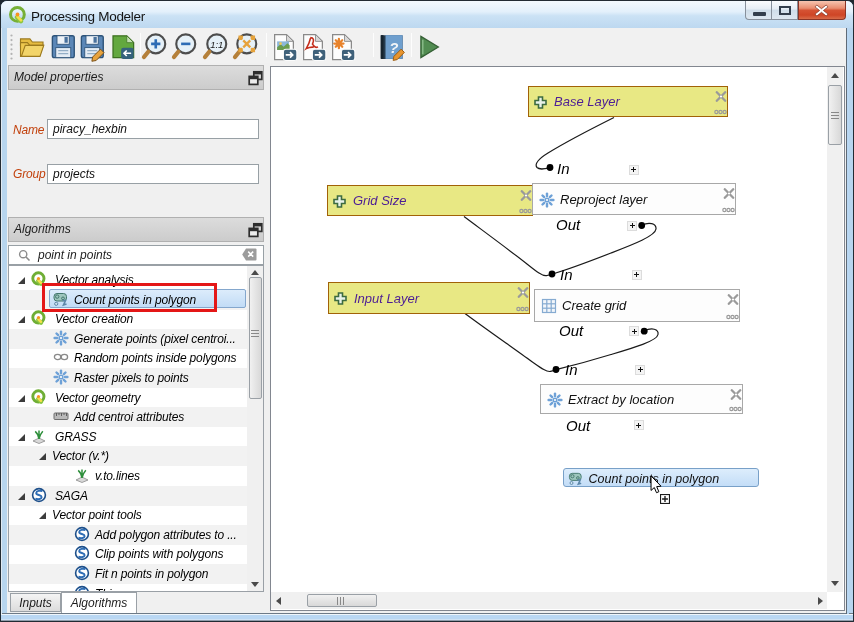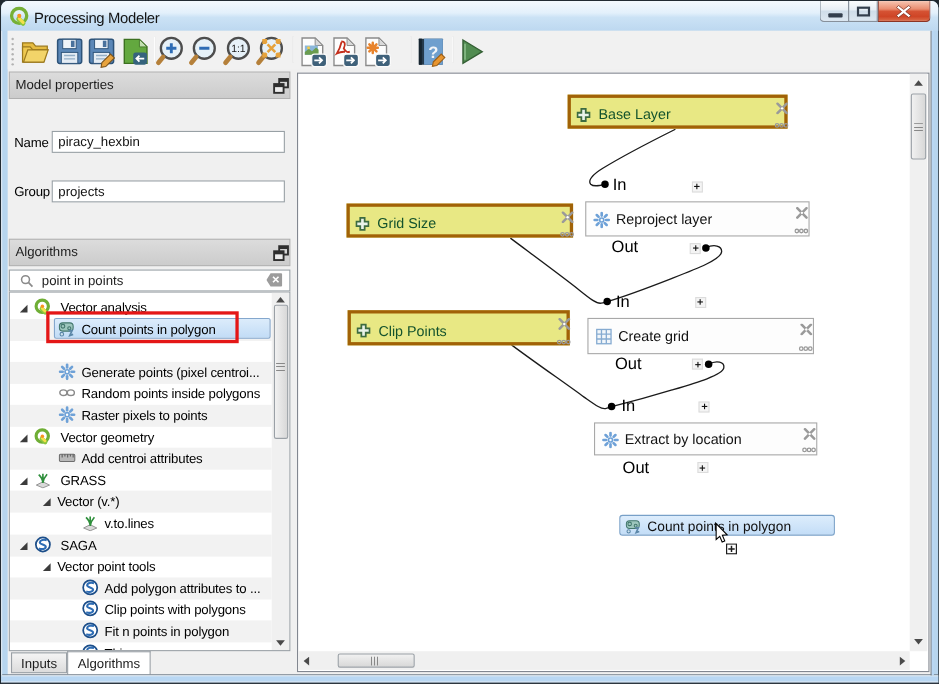--- a/index.html
+++ b/index.html
@@ -1,46 +1,46 @@
 <!DOCTYPE html>
 <html><head><meta charset="utf-8">
 <style>
 *{margin:0;padding:0;box-sizing:border-box;}
 html,body{width:854px;height:622px;overflow:hidden;}
 body{font-family:"Liberation Sans",sans-serif;position:relative;background:#1f2830;}
 .abs{position:absolute;}
 #frame{position:absolute;left:0;top:0;width:854px;height:622px;background:#b7d5ee;border:1px solid #222b33;border-radius:7px 7px 0 0;}
 #titlebar{position:absolute;left:1px;top:1px;width:852px;height:27px;border-radius:6px 6px 0 0;background:linear-gradient(#f3f9fe 0%,#e3f0fb 40%,#cbe2f5 55%,#bdd8f0 100%);}
 #titletext{position:absolute;left:30px;top:8px;font-size:13.5px;letter-spacing:-0.3px;color:#141414;}
-#client{position:absolute;left:7px;top:28px;width:841px;height:586px;background:#f0f0f0;}
+#client{position:absolute;left:7px;top:28px;width:841px;height:586px;background:#f0f0f0;font-style:italic;}
 
 #toolbar{position:absolute;left:0;top:0;width:841px;height:35px;background:#f1f1f1;}
 .tsep{position:absolute;top:5px;width:1px;height:24px;background:#c6c6c6;border-right:1px solid #fdfdfd;}
 
 .dockhead{position:absolute;left:1px;width:256px;height:25px;background:linear-gradient(#dcdcdc,#cccccc);border:1px solid #b0b0b0;}
 .dockhead span{position:absolute;left:5px;top:4px;font-size:12px;color:#1c1c1c;}
-.lbl{position:absolute;font-size:12px;letter-spacing:-0.2px;color:#000000;}
+.lbl{position:absolute;font-size:12px;letter-spacing:-0.2px;color:#c2410c;}
 .inp{position:absolute;background:#fff;border:1px solid #98a0a5;font-size:12px;color:#111;padding:2px 0 0 5px;}
 
 #tree{position:absolute;left:1px;top:237px;width:256px;height:327px;background:#fff;border:1px solid #9aa0a6;overflow:hidden;}
 .trow{position:absolute;left:0;width:238px;height:20px;}
 .stripe{background:#f2f2f2;}
 .tlabel{position:absolute;top:3px;font-size:12px;letter-spacing:-0.15px;color:#000000;white-space:nowrap;}
 .tri{position:absolute;top:6px;width:9px;height:9px;}
 .ticon{position:absolute;top:1px;width:16px;height:16px;}
 
 .sbtrack{position:absolute;background:#f0f0f0;}
 .sbthumb{position:absolute;background:linear-gradient(90deg,#f1f1f1,#d8d8d8);border:1px solid #9aa0a6;border-radius:2px;}
 .sbthumbH{position:absolute;background:linear-gradient(#f1f1f1,#d8d8d8);border:1px solid #9aa0a6;border-radius:2px;}
 .grip{position:absolute;}
 
 .tab{position:absolute;font-size:12px;color:#1c1c1c;text-align:center;}
 
 #canvas{position:absolute;left:263px;top:38px;width:575px;height:545px;border:1px solid #828790;background:#fff;}
-.mbox{position:absolute;height:31px;border:3px solid #a16207;background:#e8e884;font-size:13px;color:#14532d;}
+.mbox{position:absolute;height:31px;border:1px solid #a16207;background:#e8e884;font-size:13px;color:#4c1d95;margin-left:12px;}
 .wbox{position:absolute;border:1px solid #a8a8a8;background:#fdfdfd;font-size:13px;color:#111;}
 .btext{position:absolute;top:8px;white-space:nowrap;}
 .iolbl{position:absolute;font-size:15px;color:#000;white-space:nowrap;}
 .plus{position:absolute;width:10px;height:10px;background:#f4f4f4;border:1px solid #dcdcdc;}
 .plus:before{content:"";position:absolute;left:1.8px;top:3.6px;width:5px;height:1.3px;background:#111;}
 .plus:after{content:"";position:absolute;left:3.6px;top:1.8px;width:1.3px;height:5px;background:#111;}
 </style></head>
 <body>
 <div id="frame"></div>
 <div id="titlebar">
@@ -221,20 +221,32 @@
         <div class="abs" style="left:40px;top:-0.5px;width:197px;height:19px;background:linear-gradient(#dcecfb,#c2dcf6);border:1px solid #84a7cd;border-radius:2px;"></div>
         <svg class="ticon" style="left:44px" width="16" height="16" viewBox="0 0 16 16">
           <rect x="1" y="2.5" width="12.5" height="7.5" rx="3" fill="#9dc6bd" stroke="#43776d" stroke-width="1"></rect>
           <circle cx="4.2" cy="5.6" r="1.7" fill="none" stroke="#43776d"></circle>
           <circle cx="10" cy="7.4" r="1.4" fill="none" stroke="#43776d"></circle>
           <circle cx="3.2" cy="12.8" r="1.6" fill="#cfe3ef" stroke="#5c87a8"></circle>
           <path d="M9.5,9.5 l3,0 l-2,4.5 l3,-1" fill="none" stroke="#5c87a8" stroke-width="1.6"></path>
         </svg>
         <span class="tlabel" style="left:65px">Count points in polygon</span>
       </div>
+<div class="trow" style="top:43.2px">
+        <svg class="tri" style="left:8px" width="9" height="9" viewBox="0 0 9 9">
+          <polygon points="8,1 8,8 1,8" fill="#3c3c3c"></polygon>
+        </svg>
+        <svg class="ticon" style="left:22px" width="16" height="16" viewBox="0 0 16 16">
+          <circle cx="7.4" cy="7.4" r="5.6" fill="none" stroke="#6fae35" stroke-width="2.9"></circle>
+          <rect x="7" y="7" width="8.4" height="4" rx="2" transform="rotate(45 7 7)" fill="#8cc63f"></rect>
+          <rect x="7.5" y="7.5" width="6" height="2.6" rx="1.3" transform="rotate(45 7.5 7.5)" fill="#f4e04b"></rect>
+          <circle cx="7.5" cy="7.5" r="1.6" fill="#f79421"></circle>
+        </svg>
+        <span class="tlabel" style="left:46px">Vector creation</span>
+      </div>
 <div class="trow stripe" style="top:62.8px">
         <svg class="ticon" style="left:44px" width="16" height="16" viewBox="0 0 16 16">
           <g fill="#6ea1d7">
             <circle cx="8" cy="8" r="2.6"></circle>
             <g stroke="#6ea1d7" stroke-width="2.4" stroke-linecap="round">
               <line x1="8" y1="1.6" x2="8" y2="4"></line>
               <line x1="8" y1="12" x2="8" y2="14.4"></line>
               <line x1="1.6" y1="8" x2="4" y2="8"></line>
               <line x1="12" y1="8" x2="14.4" y2="8"></line>
               <line x1="3.5" y1="3.5" x2="5.2" y2="5.2"></line>
@@ -423,21 +435,21 @@
             <circle cx="2.4" cy="3" r="1.6"></circle>
             <circle cx="6.5" cy="3" r="1.6"></circle>
             <circle cx="10.6" cy="3" r="1.6"></circle>
           </g>
         </svg>
       </div>
 <div class="mbox" style="left:45px;top:215px;width:202px;height:32px;">
         <svg class="abs" style="left:5px;top:9px" width="13" height="13" viewBox="0 0 13 13">
           <path d="M4.5,1 h4 v3.5 h3.5 v4 h-3.5 v3.5 h-4 v-3.5 h-3.5 v-4 h3.5 Z" fill="#e9f2e9" stroke="#3d6b40" stroke-width="1.6"></path>
         </svg>
-        <div class="btext" style="left:25px;top:8px">Clip Points</div>
+        <div class="btext" style="left:25px;top:8px">Input Layer</div>
         <svg class="abs" style="left:188px;top:4px" width="12" height="11" viewBox="0 0 12 11">
           <g stroke="#9a9a9a" stroke-width="2.3" stroke-linecap="round">
             <path d="M1.8,1.2 L10.2,9.8 M10.2,1.2 L1.8,9.8"></path>
           </g>
           <circle cx="6" cy="5.5" r="1.1" fill="#fff"></circle>
         </svg>
         <svg class="abs" style="left:187px;top:23px" width="13" height="6" viewBox="0 0 13 6">
           <g fill="none" stroke="#9a9a9a" stroke-width="1.2">
             <circle cx="2.4" cy="3" r="1.6"></circle>
             <circle cx="6.5" cy="3" r="1.6"></circle>

